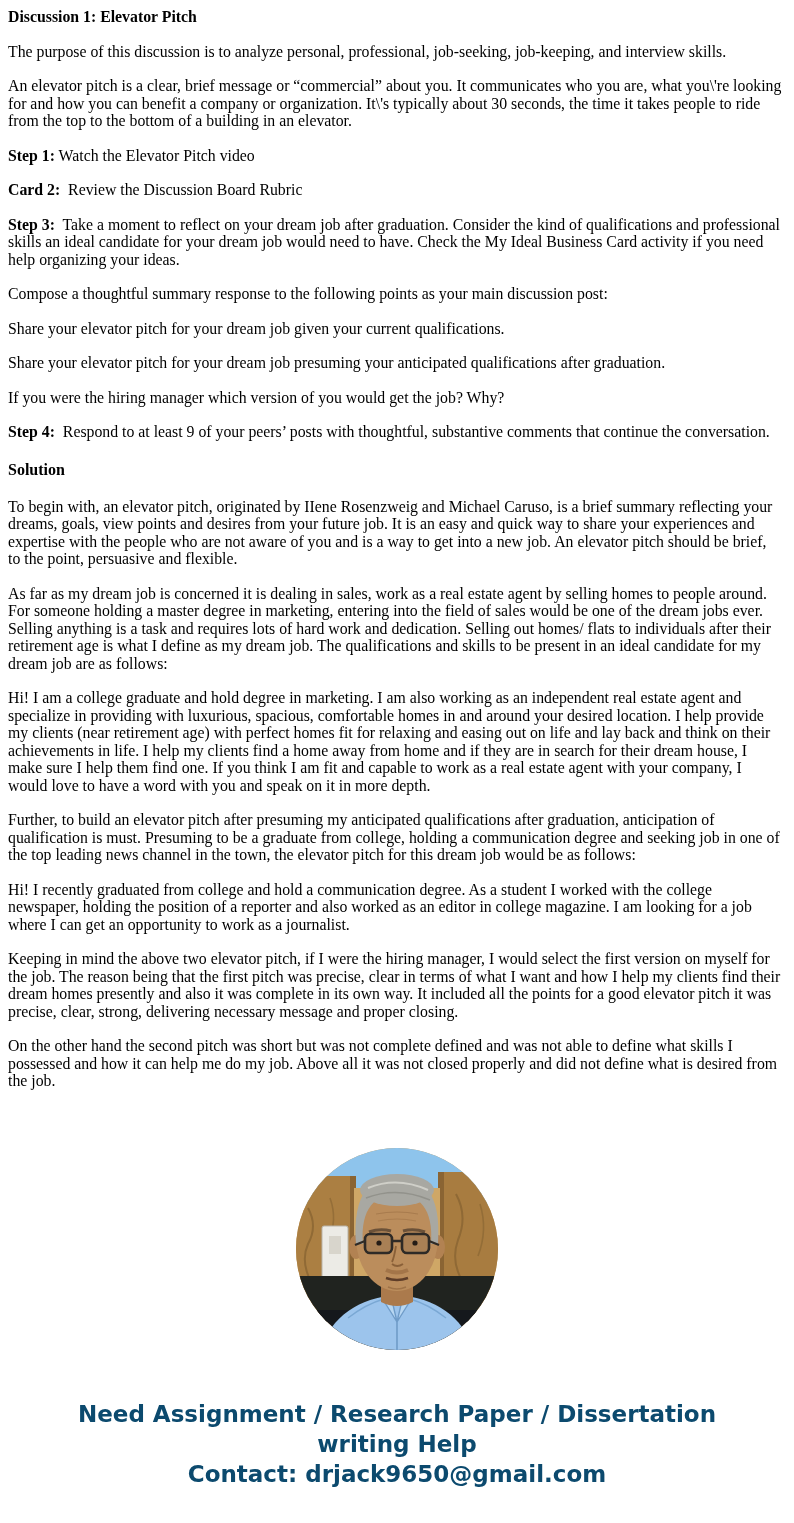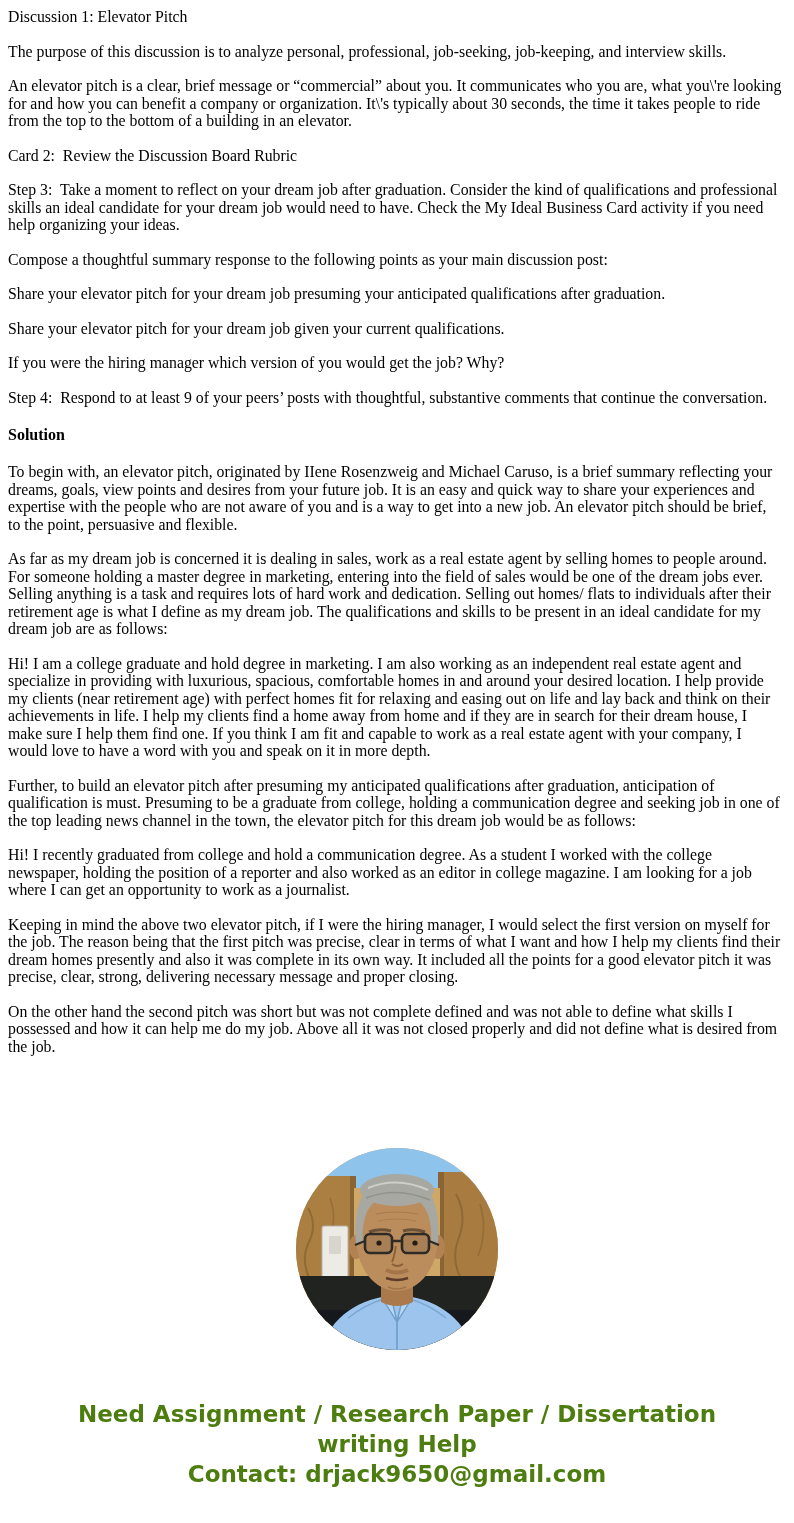--- a/index.html
+++ b/index.html
@@ -11,63 +11,64 @@
   .doc {
     box-sizing: border-box;
     width: 794px;
     height: 1124px;
     overflow: hidden;
     padding: 8px 12px 0 8px;
     font-size: 15.8px;
     line-height: 17.5px;
   }
   .doc p { margin: 0 0 17px 0; white-space: pre-wrap; }
-  .b { font-weight: normal; }
+  .b { font-weight: bold; }
   .doc h2 {
     font-size: 16px;
     line-height: 23px;
     margin: 6px 0 17px 0;
     font-weight: bold;
   }
   .avatar-wrap {
     width: 202px;
     height: 202px;
     margin: 24px auto 0 auto;
   }
   .avatar-wrap svg { display: block; }
   .footer {
     margin-top: 49px;
     text-align: center;
     font-family: "DejaVu Sans", sans-serif;
     font-weight: bold;
     font-size: 23px;
     line-height: 30px;
-    color: #4d7c0f;
+    color: #0c4a6e;
     padding-bottom: 28px;
   }
 </style>
 </head>
 <body>
 
 <div class="doc">
   <p class="b">Discussion 1: Elevator Pitch</p>
 
   <p>The purpose of this discussion is to analyze personal, professional, job-seeking, job-keeping, and interview skills.</p>
 
   <p>An elevator pitch is a clear, brief message or “commercial” about you. It communicates who you are, what you\'re looking for and how you can benefit a company or organization. It\'s typically about 30 seconds, the time it takes people to ride from the top to the bottom of a building in an elevator.</p>
 
+  <p><span class="b">Step 1:</span><span> Watch the Elevator Pitch video</span></p>
 
   <p><span class="b">Card 2:</span><span>  Review the Discussion Board Rubric</span></p>
 
   <p><span class="b">Step 3:</span><span>  Take a moment to reflect on your dream job after graduation. Consider the kind of qualifications and professional skills an ideal candidate for your dream job would need to have. Check the My Ideal Business Card activity if you need help organizing your ideas.</span></p>
 
   <p>Compose a thoughtful summary response to the following points as your main discussion post:</p>
 
+  <p>Share your elevator pitch for your dream job given your current qualifications.</p>
   <p>Share your elevator pitch for your dream job presuming your anticipated qualifications after graduation.</p>
-  <p>Share your elevator pitch for your dream job given your current qualifications.</p>
   <p>If you were the hiring manager which version of you would get the job? Why?</p>
 
   <p><span class="b">Step 4:</span><span>  Respond to at least 9 of your peers’ posts with thoughtful, substantive comments that continue the conversation.</span></p>
 
   <h2>Solution</h2>
 
   <p>To begin with, an elevator pitch, originated by IIene Rosenzweig and Michael Caruso, is a brief summary reflecting your dreams, goals, view points and desires from your future job. It is an easy and quick way to share your experiences and expertise with the people who are not aware of you and is a way to get into a new job. An elevator pitch should be brief, to the point, persuasive and flexible.</p>
   <p>As far as my dream job is concerned it is dealing in sales, work as a real estate agent by selling homes to people around. For someone holding a master degree in marketing, entering into the field of sales would be one of the dream jobs ever. Selling anything is a task and requires lots of hard work and dedication. Selling out homes/ flats to individuals after their retirement age is what I define as my dream job. The qualifications and skills to be present in an ideal candidate for my dream job are as follows:</p>
   <p>Hi! I am a college graduate and hold degree in marketing. I am also working as an independent real estate agent and specialize in providing with luxurious, spacious, comfortable homes in and around your desired location. I help provide my clients (near retirement age) with perfect homes fit for relaxing and easing out on life and lay back and think on their achievements in life. I help my clients find a home away from home and if they are in search for their dream house, I make sure I help them find one. If you think I am fit and capable to work as a real estate agent with your company, I would love to have a word with you and speak on it in more depth.</p>
   <p>Further, to build an elevator pitch after presuming my anticipated qualifications after graduation, anticipation of qualification is must. Presuming to be a graduate from college, holding a communication degree and seeking job in one of the top leading news channel in the town, the elevator pitch for this dream job would be as follows:</p>

